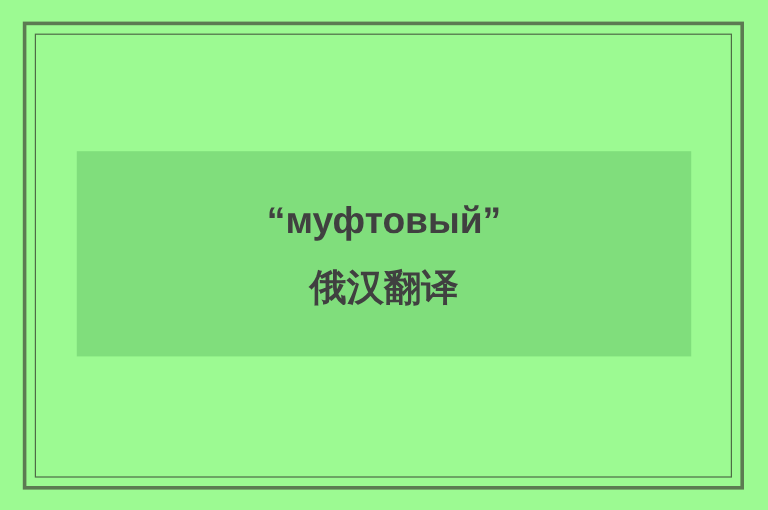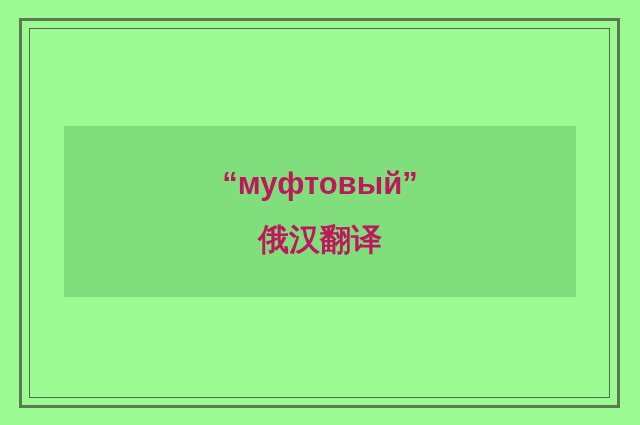--- a/index.html
+++ b/index.html
@@ -58,21 +58,21 @@
     height: 171px;
     background: rgba(64, 158, 74, 0.30);
     display: flex;
     align-items: center;
     justify-content: center;
     box-sizing: border-box;
   }
 
   
   #caption-text {
-    color: #be185d;
+    color: #404040;
     font-size: 31px;
     font-weight: bold;
     line-height: 56px;
     letter-spacing: 0px;
     text-align: center;
     width: 230px;
     word-break: break-all;
     white-space: normal;
     margin: 0;
     padding: 0;

